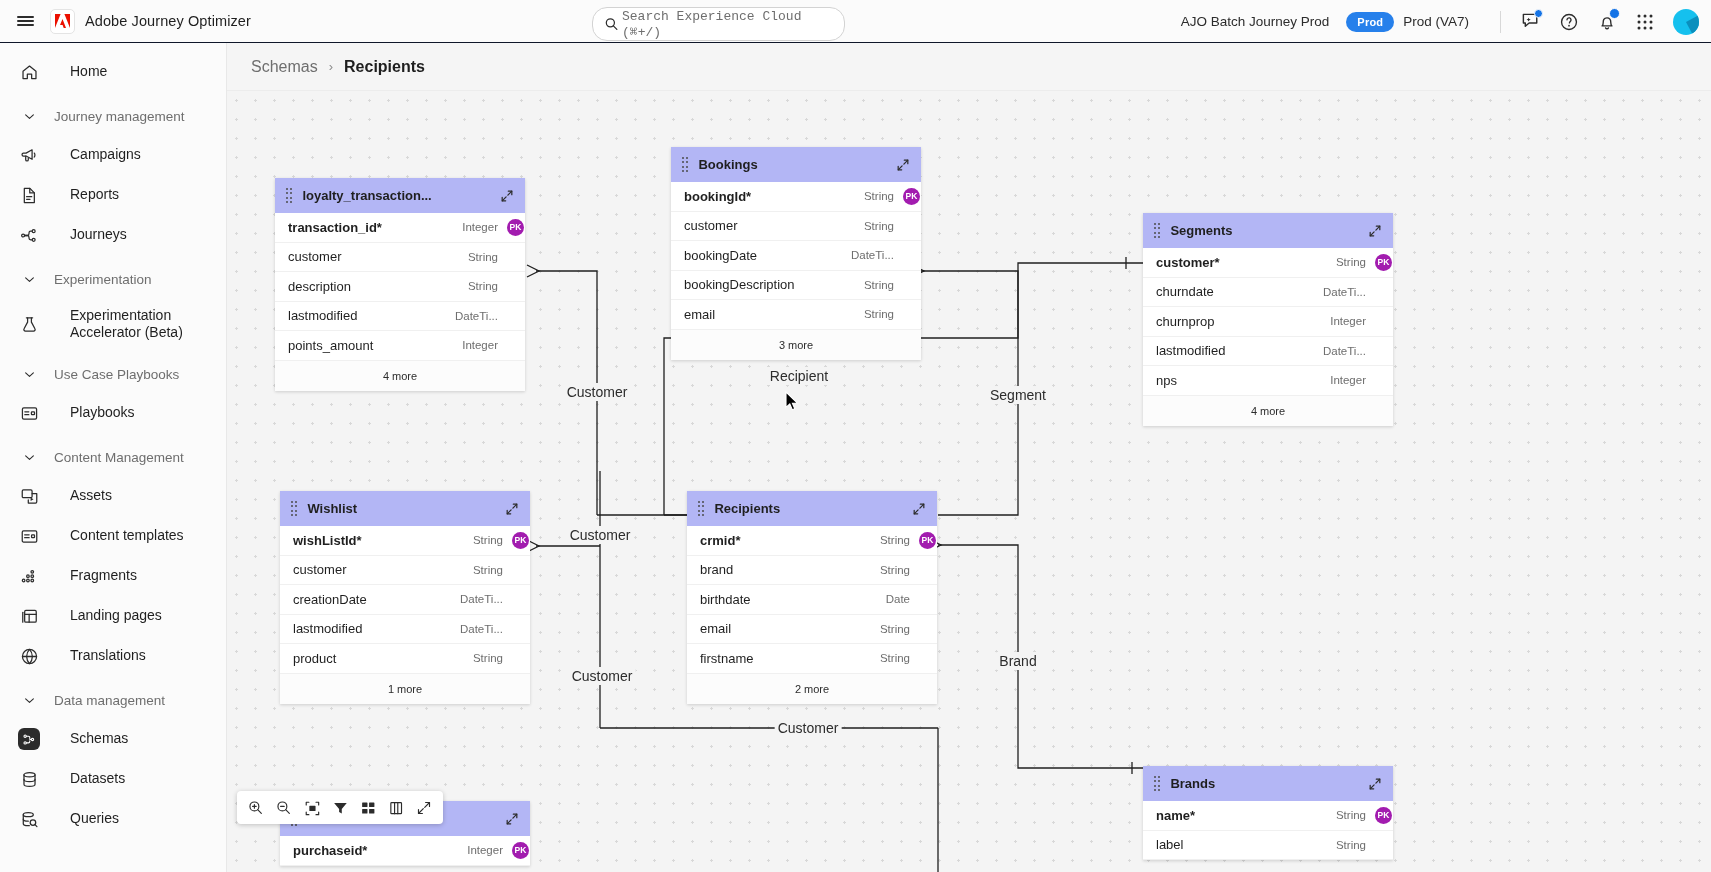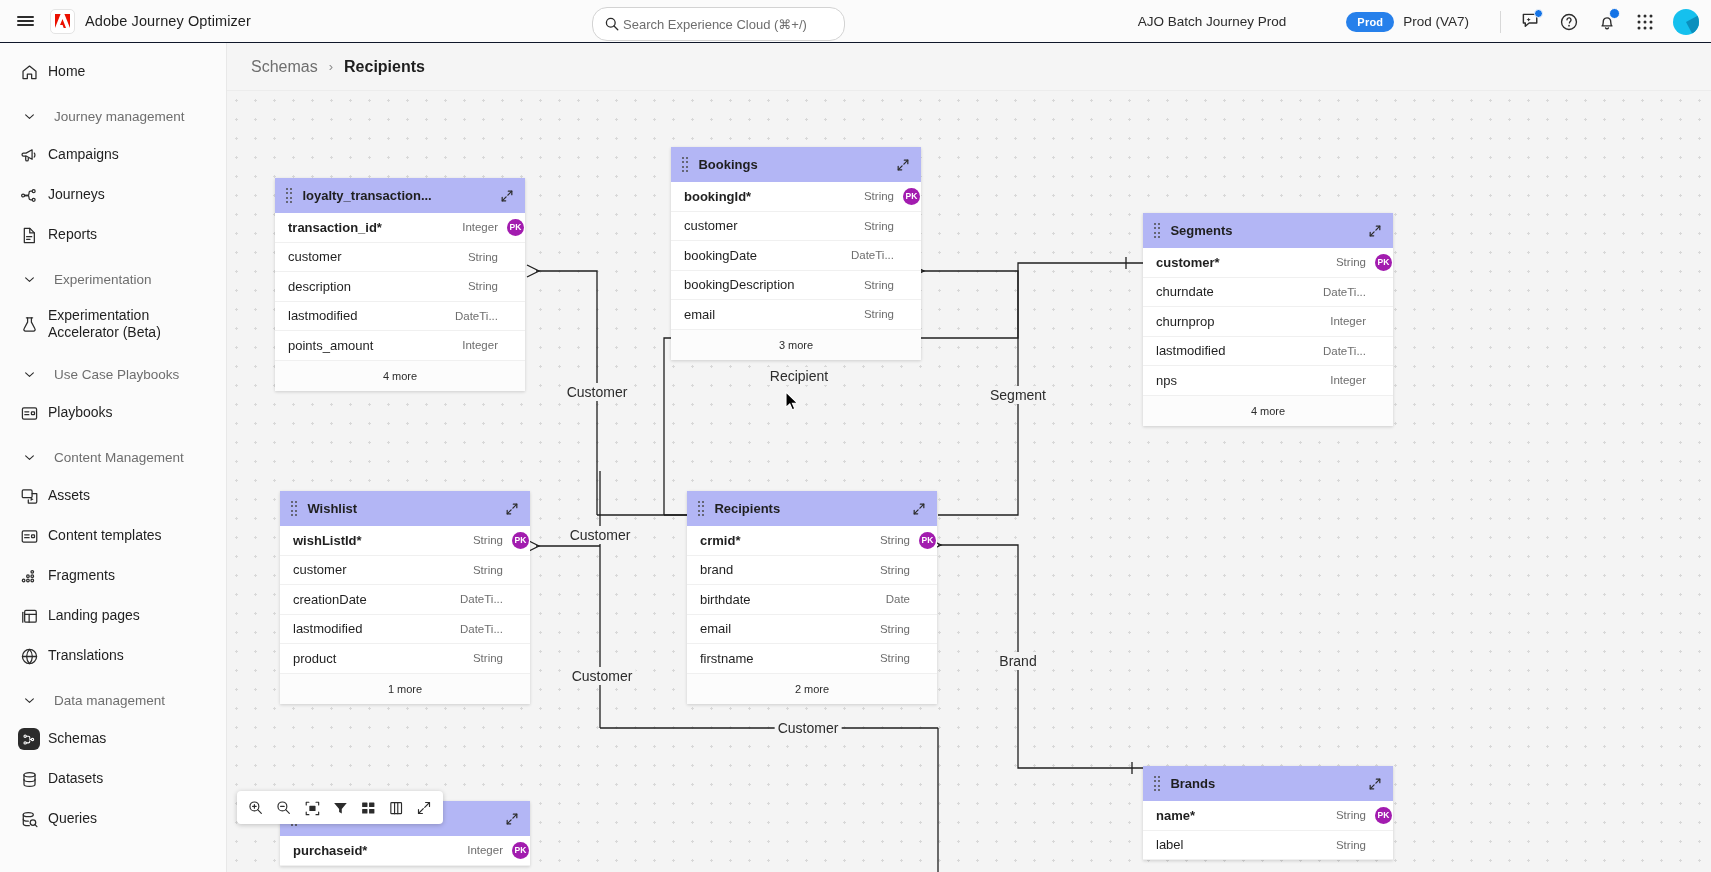--- a/index.html
+++ b/index.html
@@ -28,28 +28,29 @@
     display: flex; align-items: center; justify-content: center;
   }
   .brand-title { font-size: 14.5px; color: #1f1f1f; letter-spacing: .1px; }
 
   .search-wrap { position: absolute; left: 592px; top: 7px; }
   .searchbox {
     width: 253px; height: 29px; border: 1px solid #d3d3d3;
     border-radius: 15px; background: #fff;
     display: flex; align-items: center; padding: 16px 12px; gap: 4px;
     cursor: text;
+    font-family: Liberation Mono, monospace;
   }
   .searchbox .ph { font-size: 13px; color: #6e6e6e; }
 
   .topright { position: absolute; right: 12px; top: 0; height: 43px; display: flex; align-items: center; gap: 0; }
   .env-name { font-size: 13.5px; color: #2c2c2c; margin-right: 17px; }
   .prod-pill {
     background: #2680eb; color: #fff; font-size: 11px; font-weight: 700;
-    border-radius: 11px; padding: 4px 11px; letter-spacing: .2px; margin-left: 43px;
+    border-radius: 11px; padding: 4px 11px; letter-spacing: .2px;
   }
   .env-sub { font-size: 13.5px; color: #2c2c2c; margin-left: 9px; margin-right: 20px; }
   .vdiv { width: 1px; height: 22px; background: #d8d8d8; margin: 0 11px; }
   .ticon { width: 38px; height: 43px; display: flex; align-items: center; justify-content: center; position: relative; cursor: pointer; }
   .badge-dot { position: absolute; width: 9px; height: 9px; border-radius: 50%; background: #1473e6; border: 1.5px solid #fbfbfb; }
   .avatar {
     width: 26px; height: 26px; border-radius: 50%;
     background: #15c0ee; margin-left: 9px; position: relative; overflow: hidden; cursor: pointer;
   }
   .avatar::after {
@@ -58,21 +59,21 @@
   }
 
   
   .sidebar {
     position: absolute; top: 43px; left: 0;
     width: 227px; height: 829px;
     background: #fbfbfb; border-right: 1px solid #e8e8e8;
     padding-top: 9px; overflow: hidden;
   }
   .navitem {
-    display: flex; align-items: center; gap: 8px;
+    display: flex; align-items: center; gap: 30px;
     height: 40px; padding-left: 18px; cursor: pointer;
     font-size: 14px; color: #1f1f1f;
   }
   .navitem.multiline { height: 52px; align-items: center; }
   .navitem .lbl { line-height: 1.25; }
   .navicon { width: 22px; height: 22px; display:flex; align-items:center; justify-content:center; flex:0 0 22px; }
   .navicon.sel { background:#2c2c2c; border-radius:6px; }
   .group {
     display: flex; align-items: center; gap: 14px;
     height: 38px; padding-left: 18px; cursor: pointer;
@@ -263,39 +264,39 @@
           <path d="M4 8.2h3l7-3.8v11l-7-3.8H4a1.6 1.6 0 01-1.6-1.6V9.8A1.6 1.6 0 014 8.2z"></path>
           <path d="M6.6 11.6v4.2a1.5 1.5 0 003 0v-1.6"></path>
           <path d="M16.5 8.2c1 .6 1 3.9 0 4.6"></path>
         </svg>
       </span>
       <span class="lbl">Campaigns</span>
     </div>
     <div class="navitem">
       <span class="navicon">
         <svg width="19" height="19" viewBox="0 0 22 22" fill="none" stroke="#2c2c2c" stroke-width="1.45" stroke-linecap="round" stroke-linejoin="round">
+          <path d="M5 2.8h6.5L16.6 8v11.2H5z"></path>
+          <path d="M11.3 2.8V8h5.3"></path>
+          <path d="M7.6 12.4h6"></path>
+          <path d="M7.6 15.4h4"></path>
+        </svg>
+      </span>
+      <span class="lbl">Reports</span>
+    </div>
+    <div class="navitem">
+      <span class="navicon">
+        <svg width="19" height="19" viewBox="0 0 22 22" fill="none" stroke="#2c2c2c" stroke-width="1.45" stroke-linecap="round" stroke-linejoin="round">
           <circle cx="3.6" cy="11" r="1.7"></circle>
           <circle cx="15.8" cy="6" r="1.7"></circle>
           <circle cx="15.8" cy="16" r="1.7"></circle>
           <path d="M5.3 11h3.1a2 2 0 002-2V8a2 2 0 012-2h1.7"></path>
           <path d="M5.3 11h3.1a2 2 0 012 2v1a2 2 0 002 2h1.7"></path>
         </svg>
       </span>
       <span class="lbl">Journeys</span>
-    </div>
-    <div class="navitem">
-      <span class="navicon">
-        <svg width="19" height="19" viewBox="0 0 22 22" fill="none" stroke="#2c2c2c" stroke-width="1.45" stroke-linecap="round" stroke-linejoin="round">
-          <path d="M5 2.8h6.5L16.6 8v11.2H5z"></path>
-          <path d="M11.3 2.8V8h5.3"></path>
-          <path d="M7.6 12.4h6"></path>
-          <path d="M7.6 15.4h4"></path>
-        </svg>
-      </span>
-      <span class="lbl">Reports</span>
     </div>
     <div class="group">
       <span class="chev">
         <svg width="17" height="17" viewBox="0 0 22 22" fill="none" stroke="#2c2c2c" stroke-width="1.45" stroke-linecap="round" stroke-linejoin="round">
           <path d="M6 9l5 4.5L16 9"></path>
         </svg>
       </span>
       <span>Experimentation</span>
     </div>
     <div class="navitem multiline">

